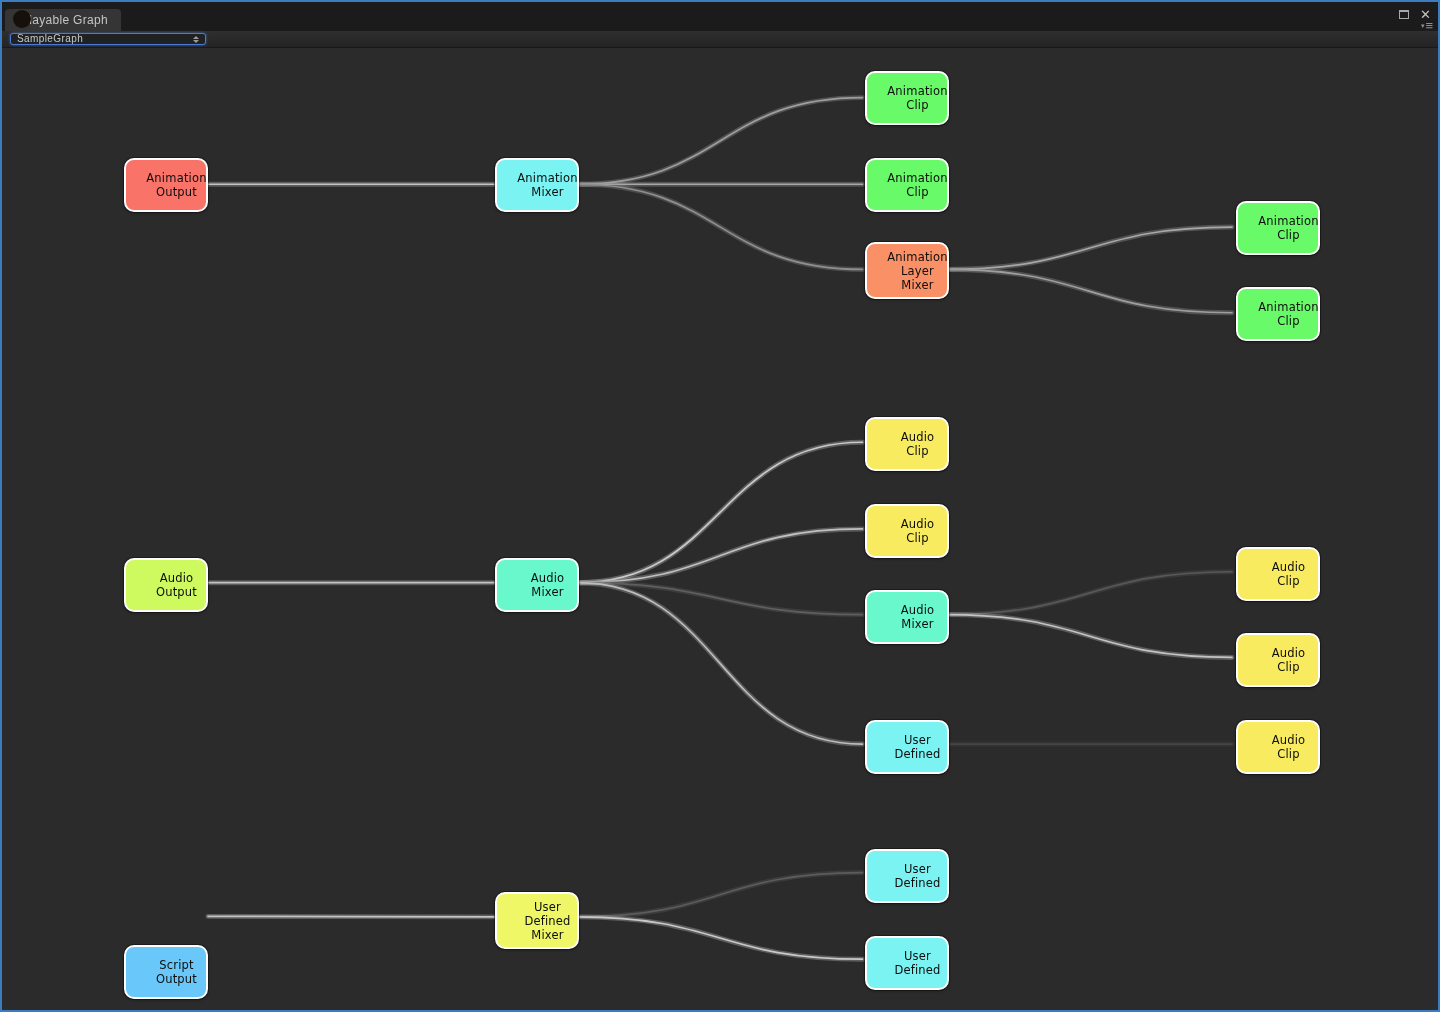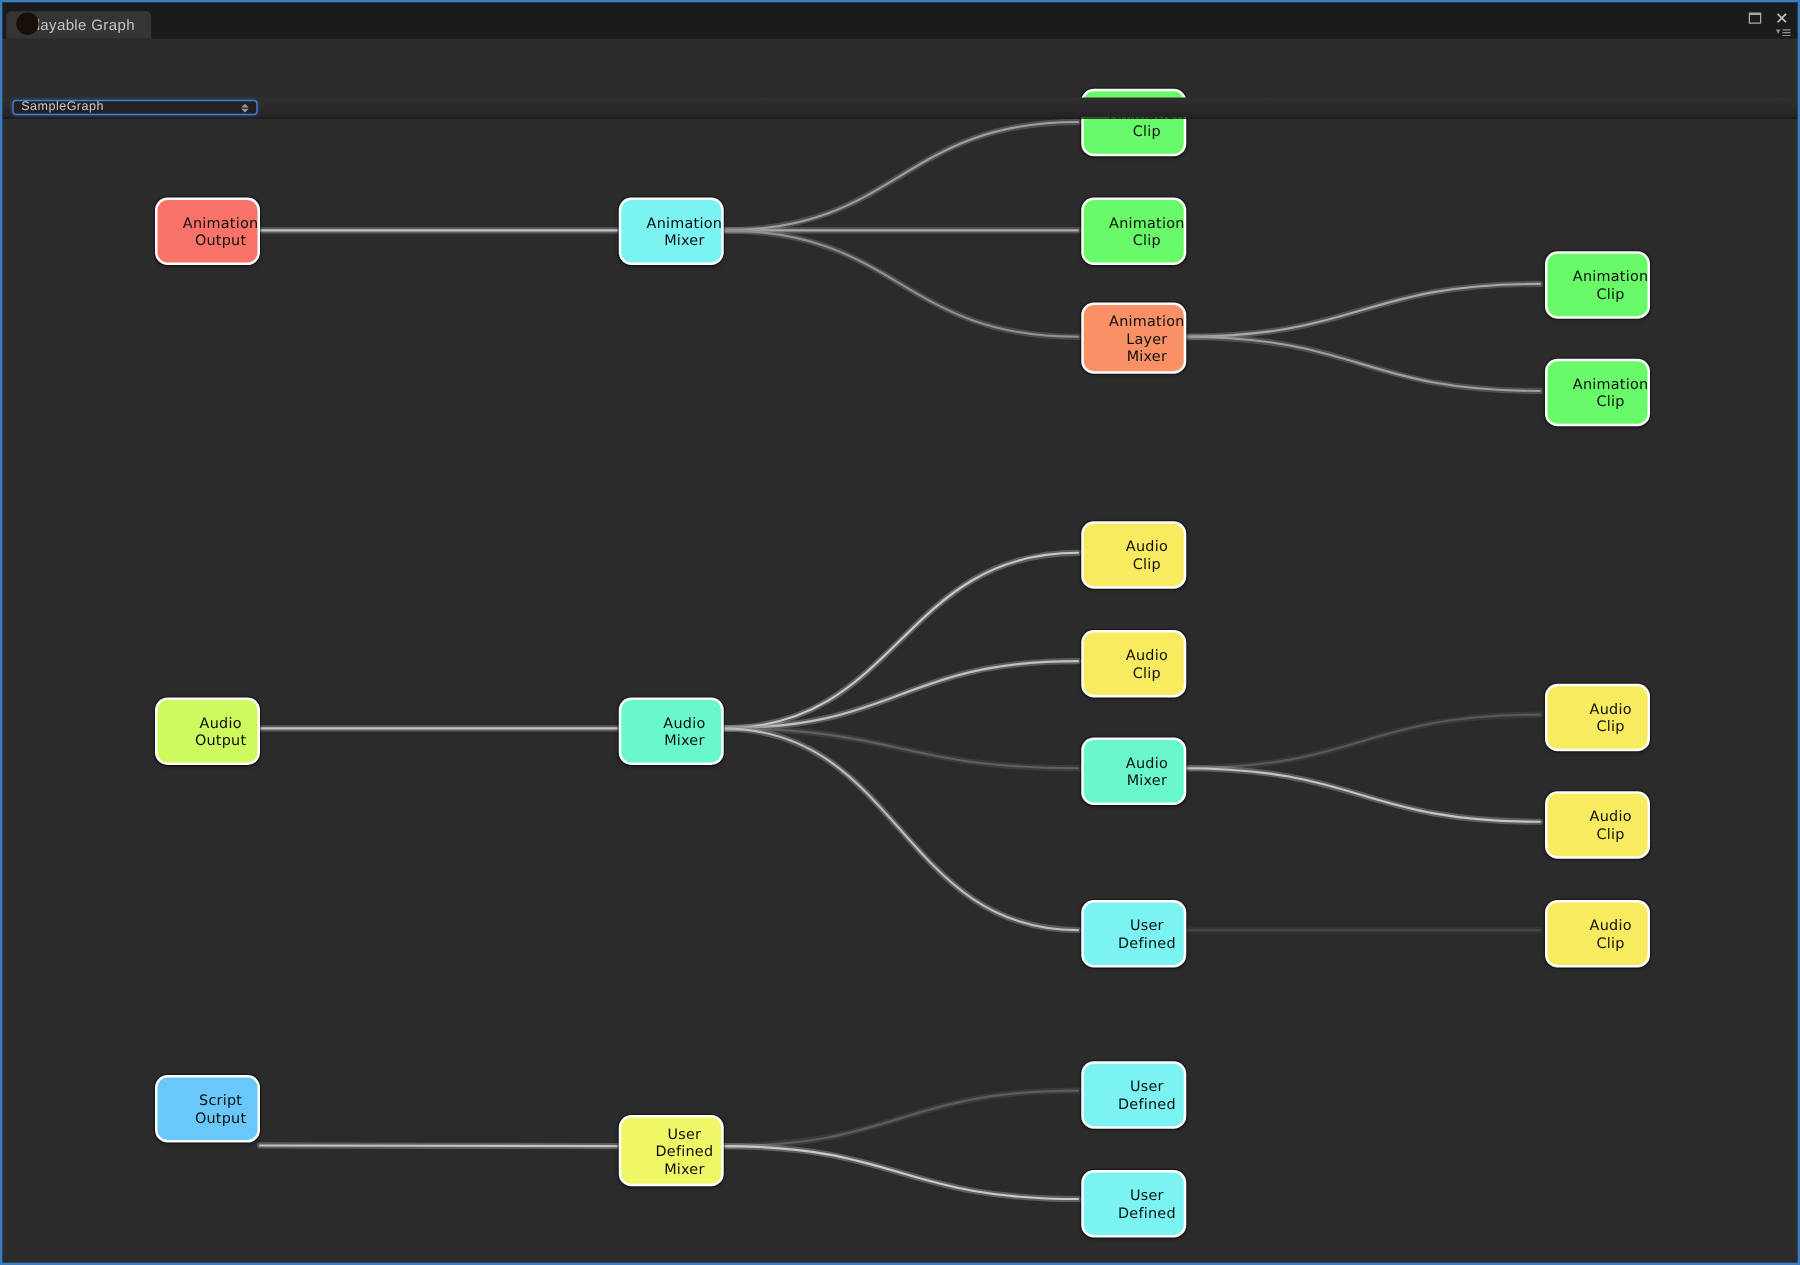--- a/index.html
+++ b/index.html
@@ -74,21 +74,20 @@
     display:flex; align-items:center; gap:1px;
   }
   .pane-menu .caret { font-size:7px; }
   .pane-menu .lines { font-size:13px; font-weight:bold; }
 
   .toolbar {
     position:absolute; top:29px; left:0; right:0; height:17px;
     background:linear-gradient(#2f2f2f, #232323);
     border-bottom:1px solid #181818;
     z-index:10;
-    margin-top:47px;
   }
   .graph-select {
     position:absolute; left:8px; top:2px;
     width:196px; height:12px;
     background:#212121;
     border:1px solid #4a7ad1;
     box-shadow:0 0 3px rgba(62,118,220,.8);
     border-radius:3px;
     display:flex; align-items:center;
     padding:0 6px;
@@ -212,21 +211,21 @@
 Clip</span>
         </div>
         <div class="node" style="left: 1234px; top: 631px; height: 54px; background: rgb(249, 235, 95);">
           <span class="node-label">Audio
 Clip</span>
         </div>
         <div class="node" style="left: 1234px; top: 718px; height: 54px; background: rgb(249, 235, 95);">
           <span class="node-label">Audio
 Clip</span>
         </div>
-        <div class="node" style="left: 122px; top: 858px; height: 54px; background: rgb(105, 200, 249);">
+        <div class="node" style="left: 122px; top: 943px; height: 54px; background: rgb(105, 200, 249);">
           <span class="node-label">Script
 Output</span>
         </div>
         <div class="node" style="left: 493px; top: 890px; height: 57px; background: rgb(239, 247, 102);">
           <span class="node-label">User
 Defined
 Mixer</span>
         </div>
         <div class="node" style="left: 863px; top: 847px; height: 54px; background: rgb(123, 243, 243);">
           <span class="node-label">User

